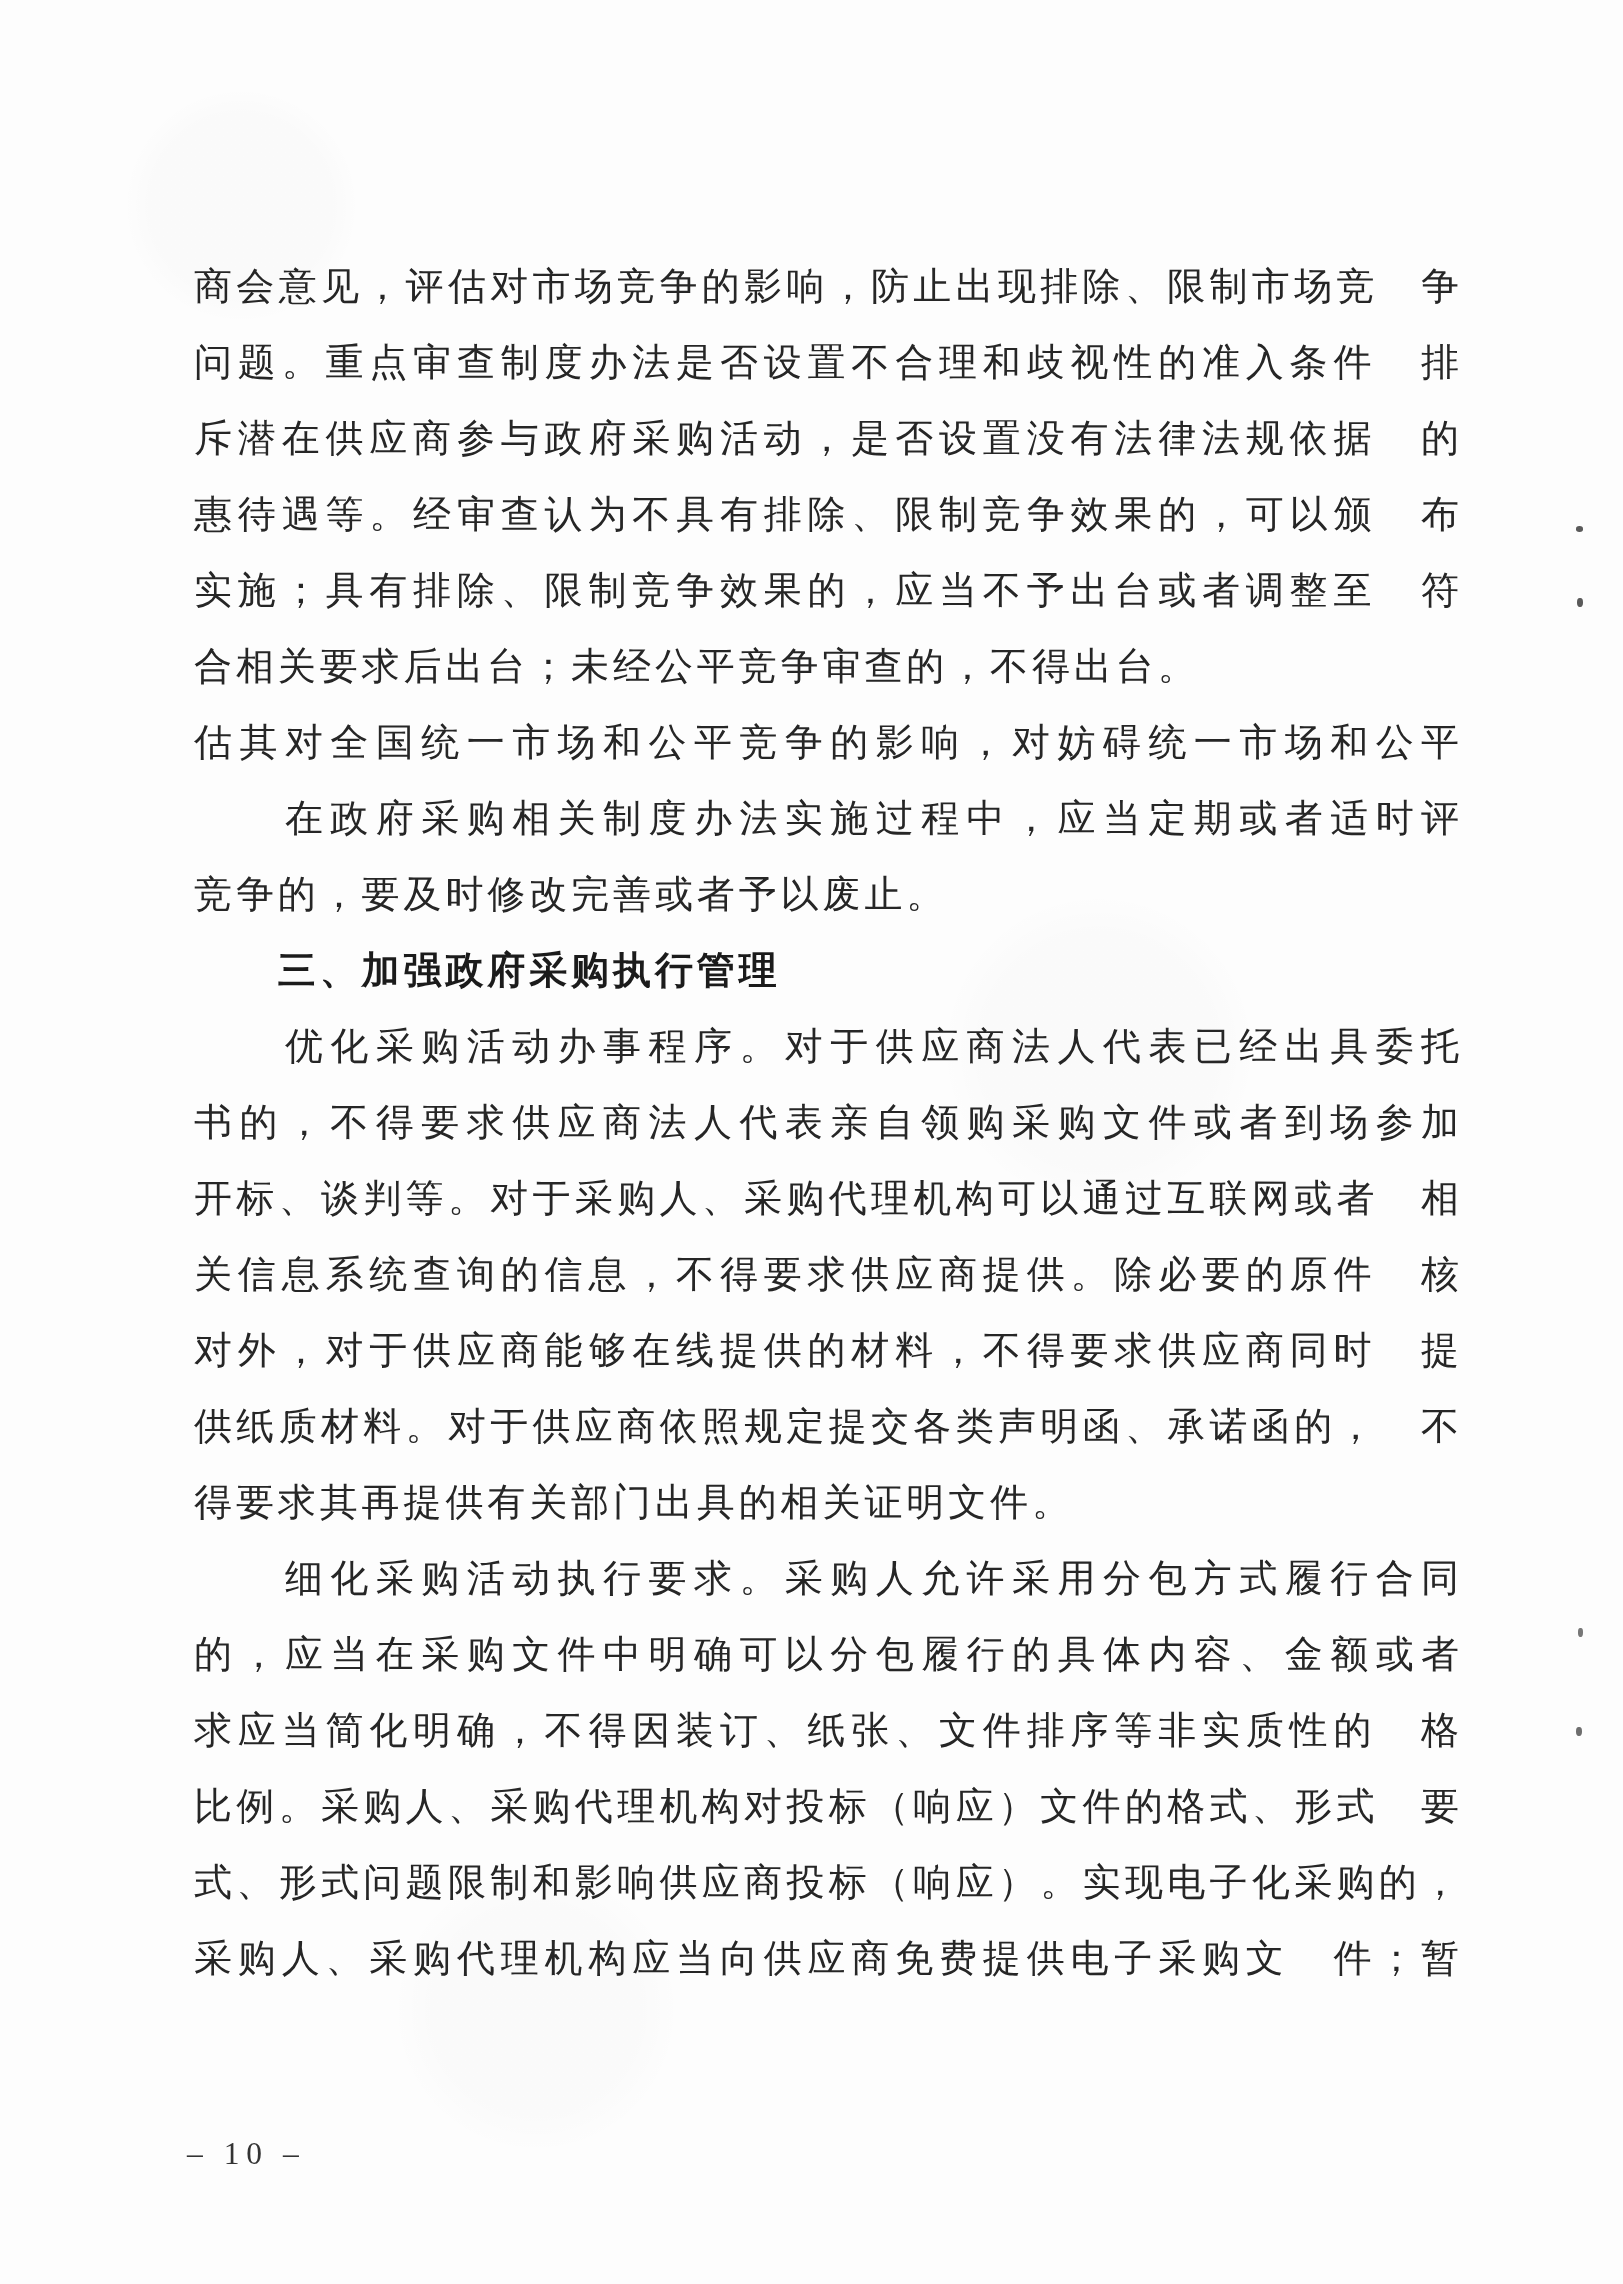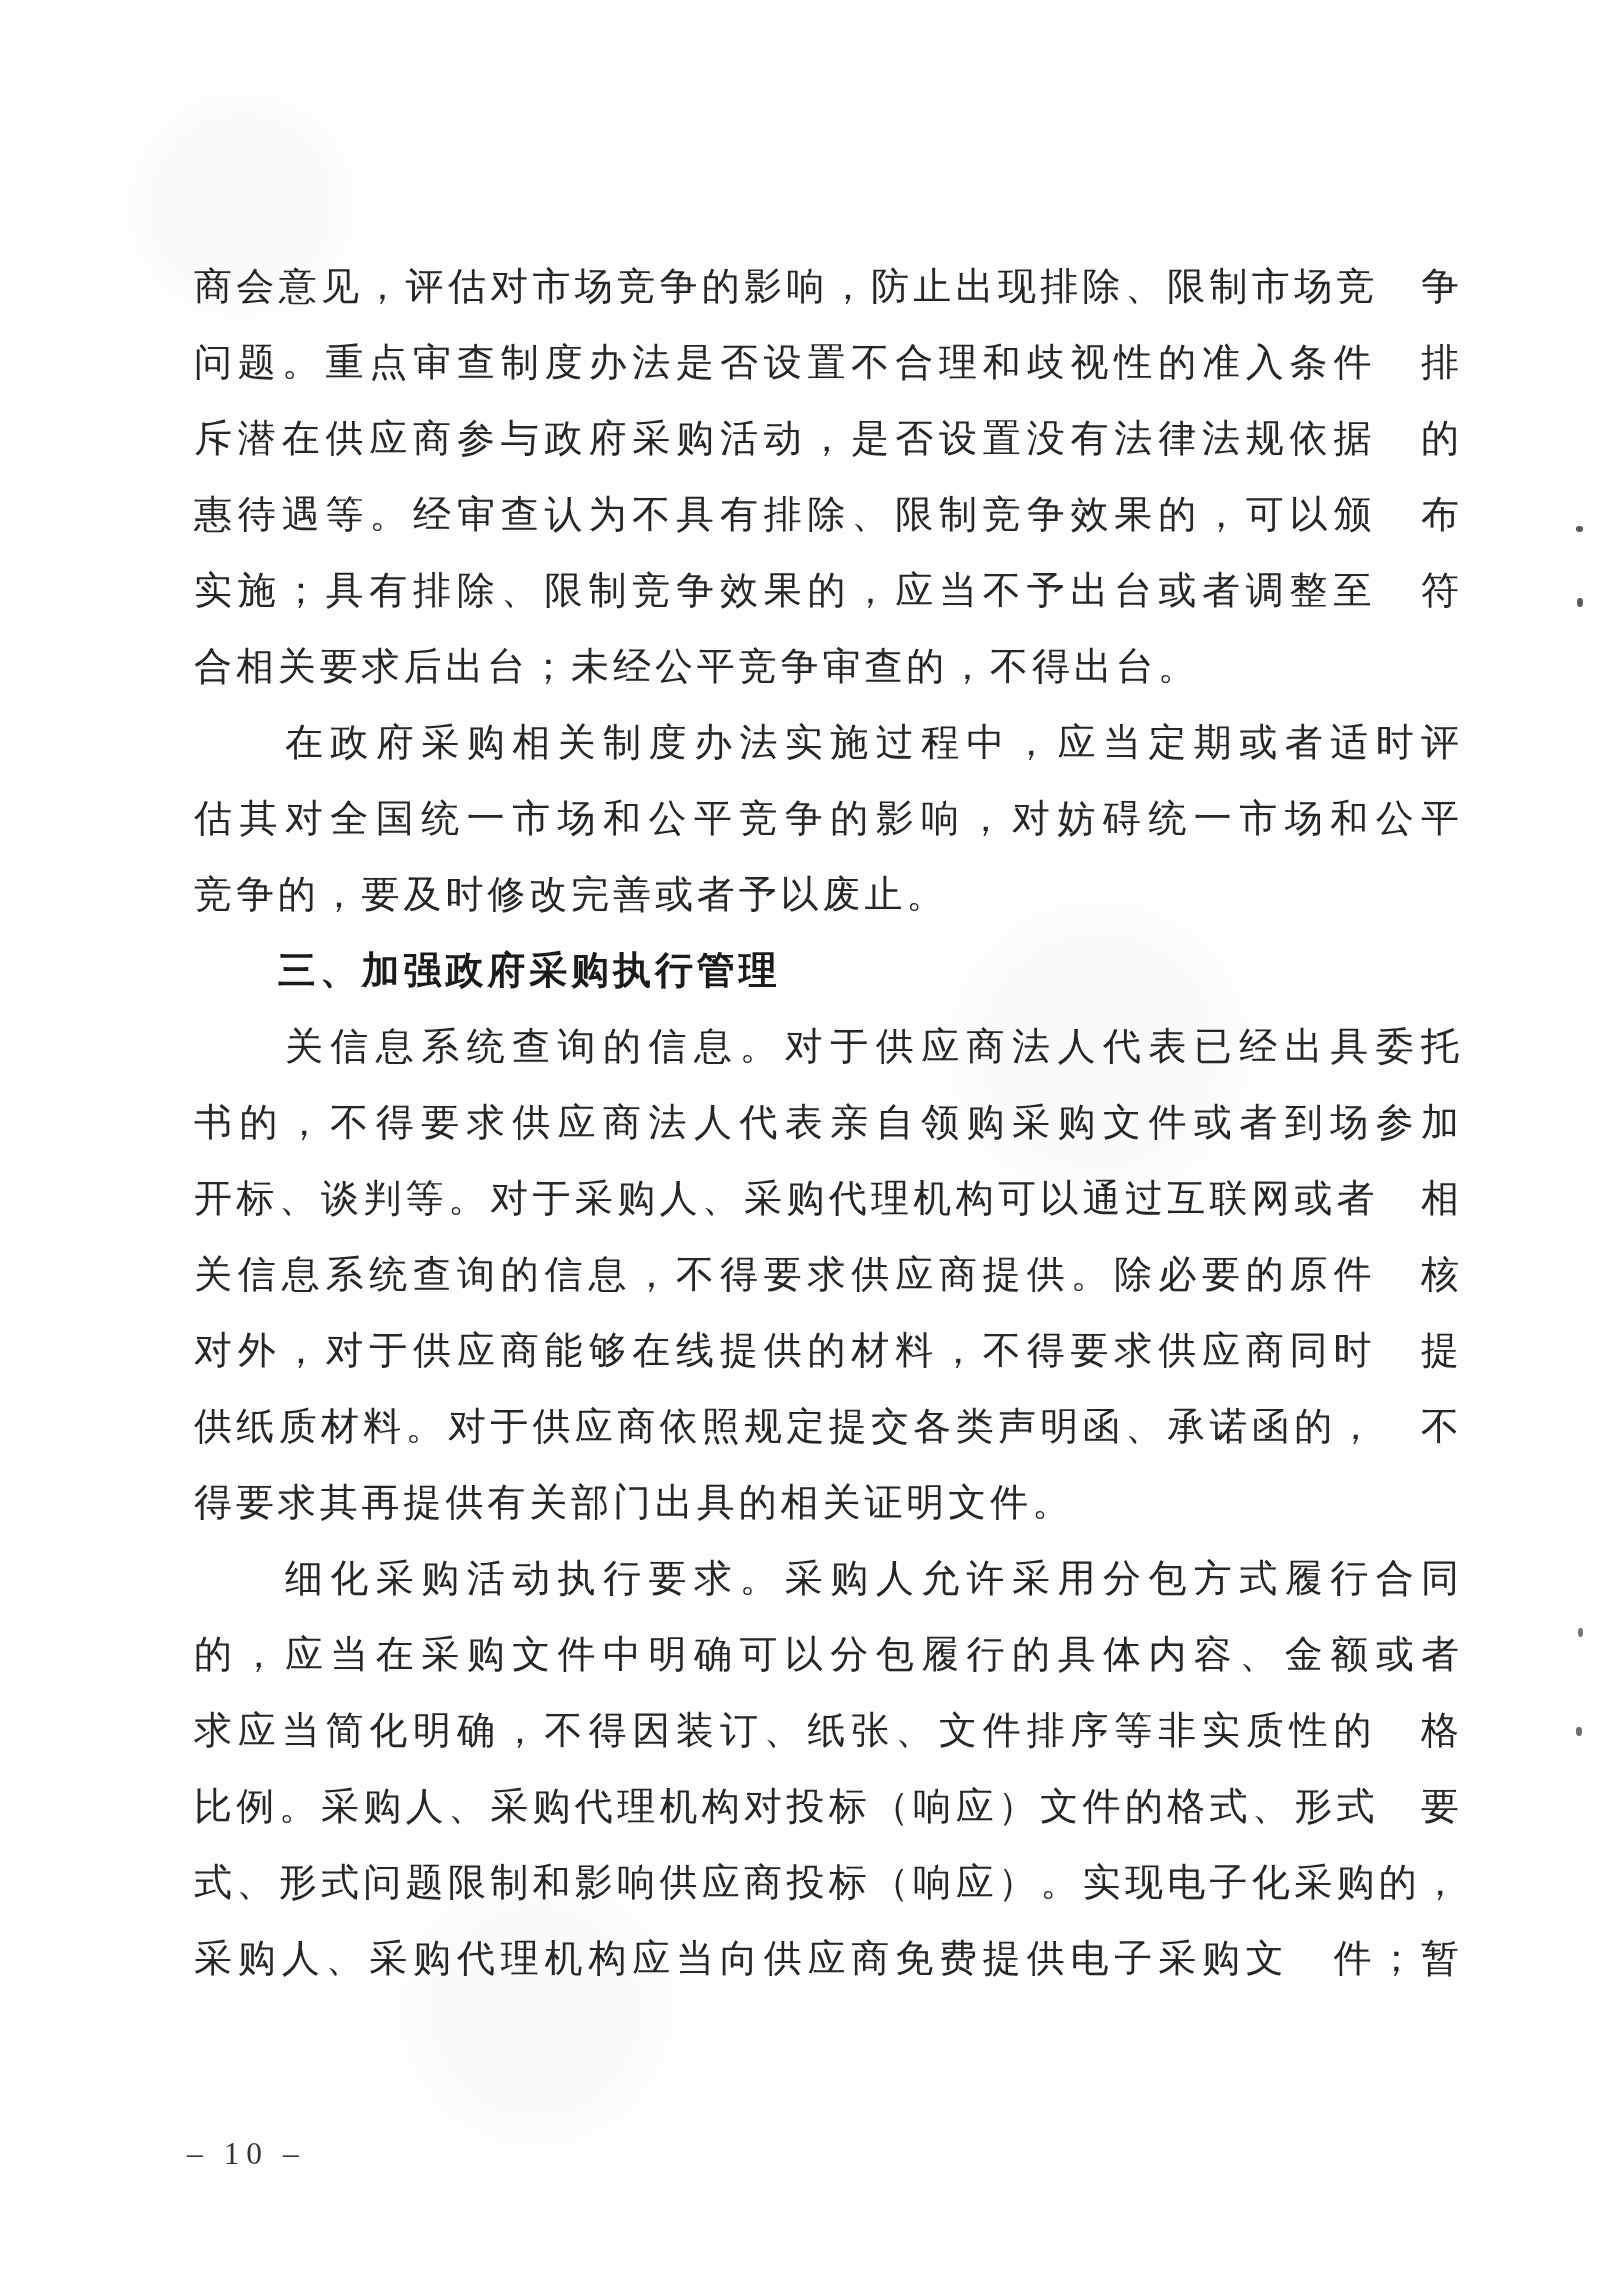--- a/index.html
+++ b/index.html
@@ -74,25 +74,25 @@
 
 <div class="page">
 
   <div class="text-block">
     <div class="line">商会意见，评估对市场竞争的影响，防止出现排除、限制市场竞　争</div>
     <div class="line">问题。重点审查制度办法是否设置不合理和歧视性的准入条件　排</div>
     <div class="line">斥潜在供应商参与政府采购活动，是否设置没有法律法规依据　的</div>
     <div class="line">惠待遇等。经审查认为不具有排除、限制竞争效果的，可以颁　布</div>
     <div class="line">实施；具有排除、限制竞争效果的，应当不予出台或者调整至　符</div>
     <div class="line para-end">合相关要求后出台；未经公平竞争审查的，不得出台。</div>
+    <div class="line">估其对全国统一市场和公平竞争的影响，对妨碍统一市场和公平</div>
     <div class="line">　　在政府采购相关制度办法实施过程中，应当定期或者适时评</div>
-    <div class="line">估其对全国统一市场和公平竞争的影响，对妨碍统一市场和公平</div>
     <div class="line para-end">竞争的，要及时修改完善或者予以废止。</div>
     <div class="line heading para-end">　　三、加强政府采购执行管理</div>
-    <div class="line">　　关信息系统查询的信息。对于供应商法人代表已经出具委托</div>
+    <div class="line">　　优化采购活动办事程序。对于供应商法人代表已经出具委托</div>
     <div class="line">书的，不得要求供应商法人代表亲自领购采购文件或者到场参加</div>
     <div class="line">开标、谈判等。对于采购人、采购代理机构可以通过互联网或者　相</div>
     <div class="line">关信息系统查询的信息，不得要求供应商提供。除必要的原件　核</div>
     <div class="line">对外，对于供应商能够在线提供的材料，不得要求供应商同时　提</div>
     <div class="line">供纸质材料。对于供应商依照规定提交各类声明函、承诺函的，　不</div>
     <div class="line para-end">得要求其再提供有关部门出具的相关证明文件。</div>
     <div class="line">　　细化采购活动执行要求。采购人允许采用分包方式履行合同</div>
     <div class="line">的，应当在采购文件中明确可以分包履行的具体内容、金额或者</div>
     <div class="line">求应当简化明确，不得因装订、纸张、文件排序等非实质性的　格</div>
     <div class="line">比例。采购人、采购代理机构对投标（响应）文件的格式、形式　要</div>

